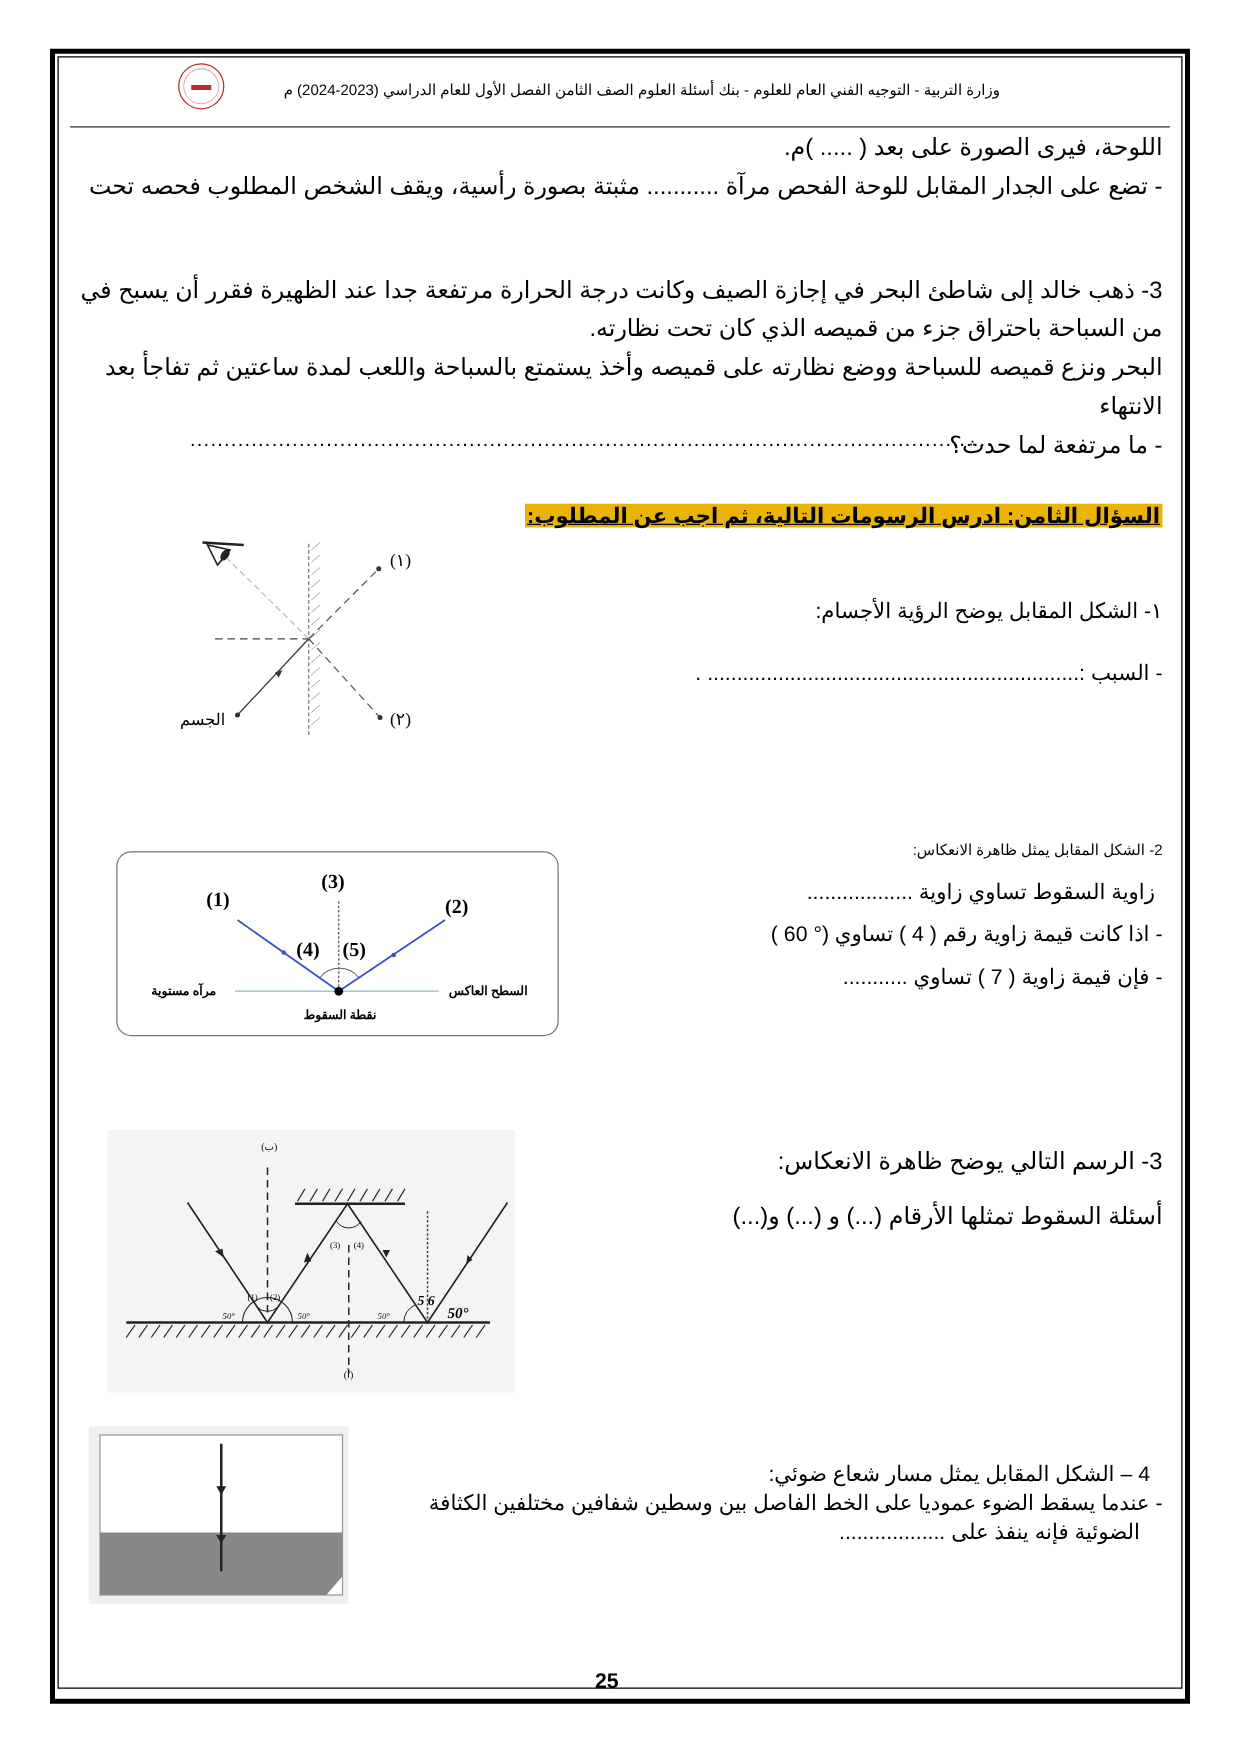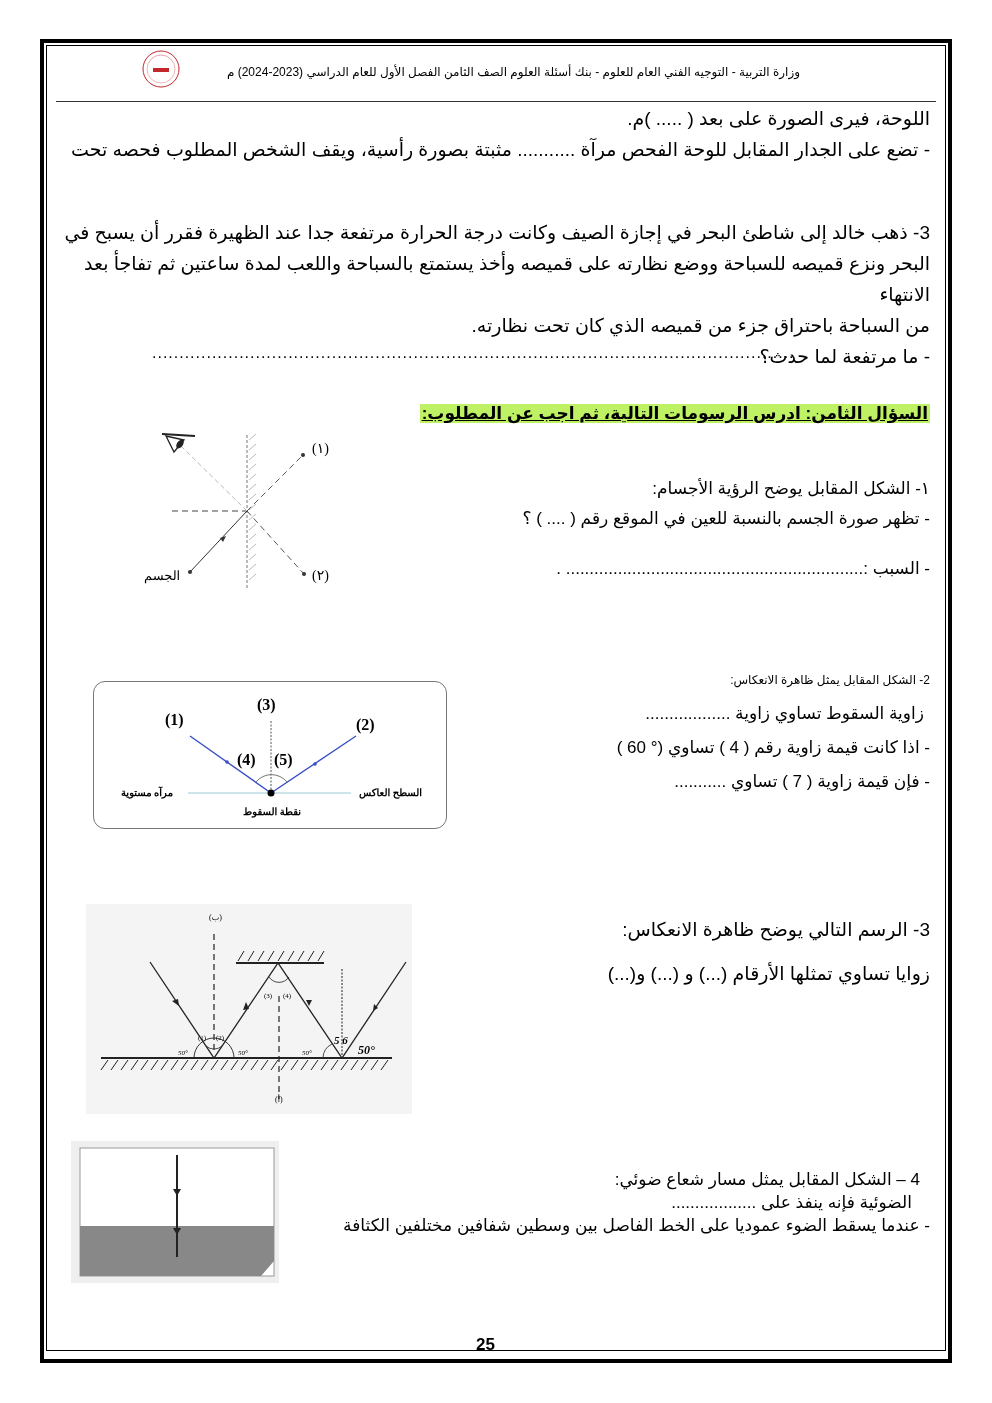--- a/index.html
+++ b/index.html
@@ -6,21 +6,21 @@
   body { width: 992px; height: 1403px; position: relative; overflow: hidden; font-family: "Liberation Sans", "DejaVu Sans", sans-serif; color: #000; }
   .frame-outer { position: absolute; left: 40px; top: 39px; width: 904px; height: 1316px; border: 4px solid #000; box-sizing: content-box; }
   .frame-inner { position: absolute; left: 46px; top: 45px; width: 898px; height: 1304px; border: 1px solid #000; }
   .header { position: absolute; left: 60px; top: 48px; width: 870px; height: 46px; direction: rtl; }
   .header-text { position: absolute; right: 130px; top: 17px; font-size: 12px; white-space: nowrap; }
   .logo { position: absolute; left: 84px; top: 0px; width: 40px; height: 40px; }
   .header-rule { position: absolute; left: 56px; top: 101px; width: 880px; height: 0; border-top: 1px solid #333; }
   .rtl { direction: rtl; text-align: right; position: absolute; }
   .p { font-size: 19px; line-height: 31px; }
   .p-sm { font-size: 17px; line-height: 30px; }
-  .bold-u { font-weight: bold; text-decoration: underline; font-size: 17px; background: #bef264; padding: 0 2px; }
+  .bold-u { font-weight: bold; text-decoration: underline; font-size: 17px; background: #eab308; padding: 0 2px; }
   .dots { position: absolute; font-size: 16px; letter-spacing: 1px; }
   .page-num { position: absolute; left: 476px; top: 1335px; font-weight: bold; font-size: 17px; }
   svg text { font-family: "Liberation Serif", "DejaVu Serif", serif; }
   .fig2-box { position: absolute; left: 93px; top: 681px; width: 352px; height: 146px; border: 1.5px solid #777; border-radius: 12px; background: #fff; }
   .fig3-box { position: absolute; left: 86px; top: 904px; width: 326px; height: 210px; background: #f4f4f4; }
   .fig4-box { position: absolute; left: 71px; top: 1141px; width: 208px; height: 142px; background: #efefef; }
 </style>
 </head>
 <body>
 
@@ -38,33 +38,32 @@
 </svg>
 <div class="header-rule"></div>
 
 <div class="rtl p" style="right:62px;top:103px;width:870px;">
   <div>اللوحة، فيرى الصورة على بعد ( ..... )م.</div>
   <div>- تضع على الجدار المقابل للوحة الفحص مرآة ........... مثبتة بصورة رأسية، ويقف الشخص المطلوب فحصه تحت</div>
 </div>
 
 <div class="rtl p" style="right:62px;top:217px;width:880px;">
   <div>3- ذهب خالد إلى شاطئ البحر في إجازة الصيف وكانت درجة الحرارة مرتفعة جدا عند الظهيرة فقرر أن يسبح في</div>
+  <div>من السباحة باحتراق جزء من قميصه الذي كان تحت نظارته.</div>
   <div>البحر ونزع قميصه للسباحة ووضع نظارته على قميصه وأخذ يستمتع بالسباحة واللعب لمدة ساعتين ثم تفاجأ بعد الانتهاء</div>
-  <div>من السباحة باحتراق جزء من قميصه الذي كان تحت نظارته.</div>
   <div>- ما مرتفعة لما حدث؟</div>
 </div>
 <div class="dots" style="left:152px;top:344px;">......................................................................................................................</div>
 
 <div class="rtl" style="right:62px;top:403px;">
   <span class="bold-u">السؤال الثامن: ادرس الرسومات التالية، ثم اجب عن المطلوب:</span>
 </div>
 
 <div class="rtl p-sm" style="right:62px;top:449px;width:500px;margin-top:25px;">
   <div>١- الشكل المقابل يوضح الرؤية الأجسام:</div>
-  <div>-   تظهر صورة الجسم بالنسبة للعين في الموقع رقم ( .... )  ؟</div>
   <div style="height:20px"></div>
   <div>- السبب :............................................................... .</div>
 </div>
 
 <svg style="position:absolute;left:140px;top:420px;" width="220" height="180">
 
   <line x1="107" y1="15" x2="107" y2="168" stroke="#777" stroke-width="1" stroke-dasharray="3 2"></line>
   <g stroke="#aaa" stroke-width="0.8">
     <line x1="109" y1="20" x2="116" y2="14"></line>
       <line x1="109" y1="30" x2="116" y2="24"></line>
@@ -129,21 +128,21 @@
   <text x="164" y="29" font-size="16" font-weight="bold">(3)</text>
   <text x="144" y="84" font-size="16" font-weight="bold">(4)</text>
   <text x="181" y="84" font-size="16" font-weight="bold">(5)</text>
   <text x="28" y="115" font-size="10" font-weight="bold" font-family="DejaVu Sans, sans-serif">مرآه مستوية</text>
   <text x="266" y="115" font-size="10" font-weight="bold" font-family="DejaVu Sans, sans-serif">السطح العاكس</text>
   <text x="150" y="134" font-size="10" font-weight="bold" font-family="DejaVu Sans, sans-serif">نقطة السقوط</text>
 </svg>
 
 <div class="rtl" style="right:62px;top:908px;width:400px;font-size:19px;line-height:44px;">
   <div>3- الرسم التالي يوضح ظاهرة الانعكاس:</div>
-  <div>زوايا تساوي تمثلها الأرقام (...) و (...) و(...)</div>
+  <div>أسئلة السقوط تمثلها الأرقام (...) و (...) و(...)</div>
 </div>
 
 <div class="fig3-box"></div>
 <svg style="position:absolute;left:86px;top:904px;" width="326" height="210">
 
   <line x1="15" y1="154" x2="306" y2="154" stroke="#222" stroke-width="2"></line>
   <g stroke="#222" stroke-width="1">
     <line x1="15" y1="166" x2="22" y2="156"></line>
       <line x1="25" y1="166" x2="32" y2="156"></line>
       <line x1="35" y1="166" x2="42" y2="156"></line>
@@ -210,22 +209,22 @@
   <text x="197" y="94" font-size="7">(4)</text>
   <text x="248" y="140" font-size="11" font-style="italic" font-weight="bold">5 6</text>
   <text x="92" y="151" font-size="7" font-style="italic">50°</text>
   <text x="152" y="151" font-size="7" font-style="italic">50°</text>
   <text x="216" y="151" font-size="7" font-style="italic">50°</text>
   <text x="272" y="150" font-size="12" font-style="italic" font-weight="bold">50°</text>
 </svg>
 
 <div class="rtl" style="right:62px;top:1168px;width:640px;font-size:17px;line-height:23px;">
   <div style="padding-right:10px;text-align:right;">4 – الشكل المقابل يمثل مسار شعاع ضوئي:</div>
+  <div>- عندما يسقط الضوء عموديا على الخط الفاصل بين وسطين شفافين مختلفين الكثافة</div>
   <div style="padding-right:18px;">الضوئية فإنه ينفذ على ..................</div>
-  <div>- عندما يسقط الضوء عموديا على الخط الفاصل بين وسطين شفافين مختلفين الكثافة</div>
 </div>
 
 <div class="fig4-box"></div>
 <svg style="position:absolute;left:71px;top:1141px;" width="208" height="142">
   <rect x="9" y="7" width="194" height="128" fill="#ffffff" stroke="#999" stroke-width="1"></rect>
   <polygon points="9,85 203,85 203,120 190,135 9,135" fill="#888888"></polygon>
   <line x1="106" y1="14" x2="106" y2="116" stroke="#222" stroke-width="2"></line>
   <polygon points="102,48 110,48 106,55" fill="#222"></polygon>
   <polygon points="102,87 110,87 106,94" fill="#222"></polygon>
 </svg>

